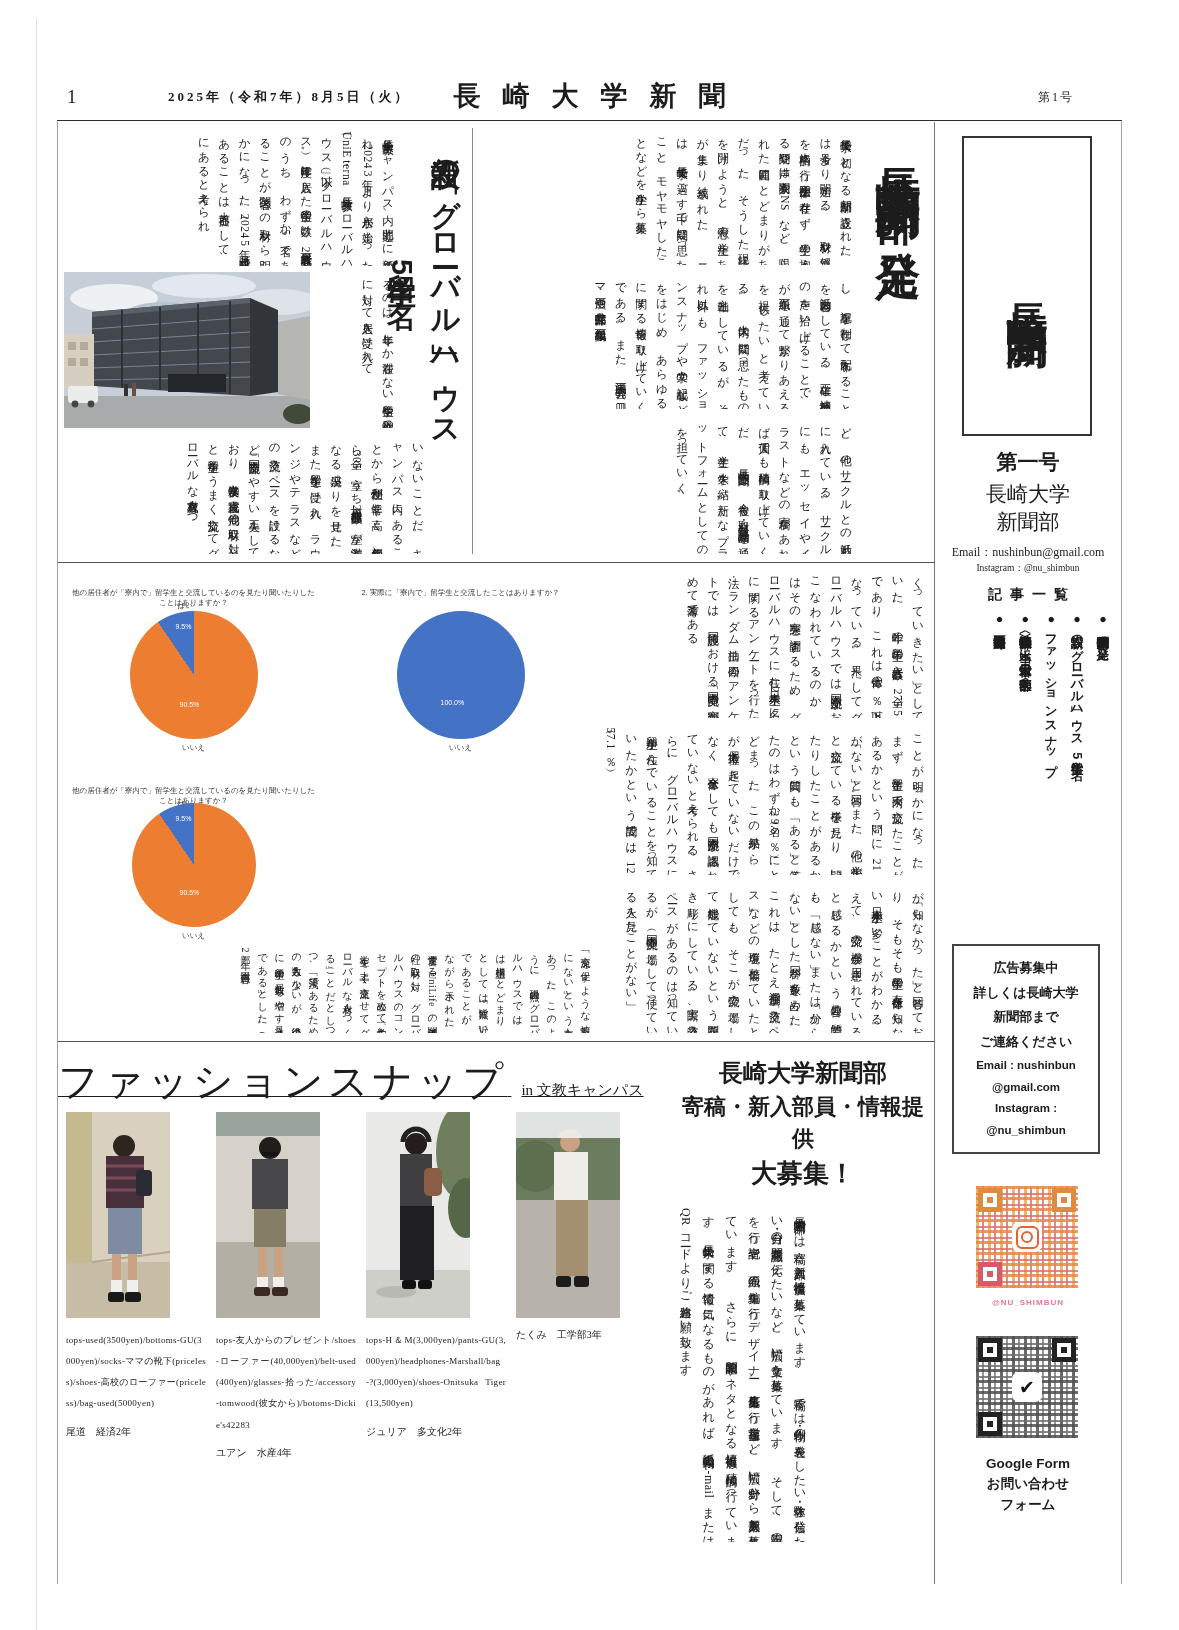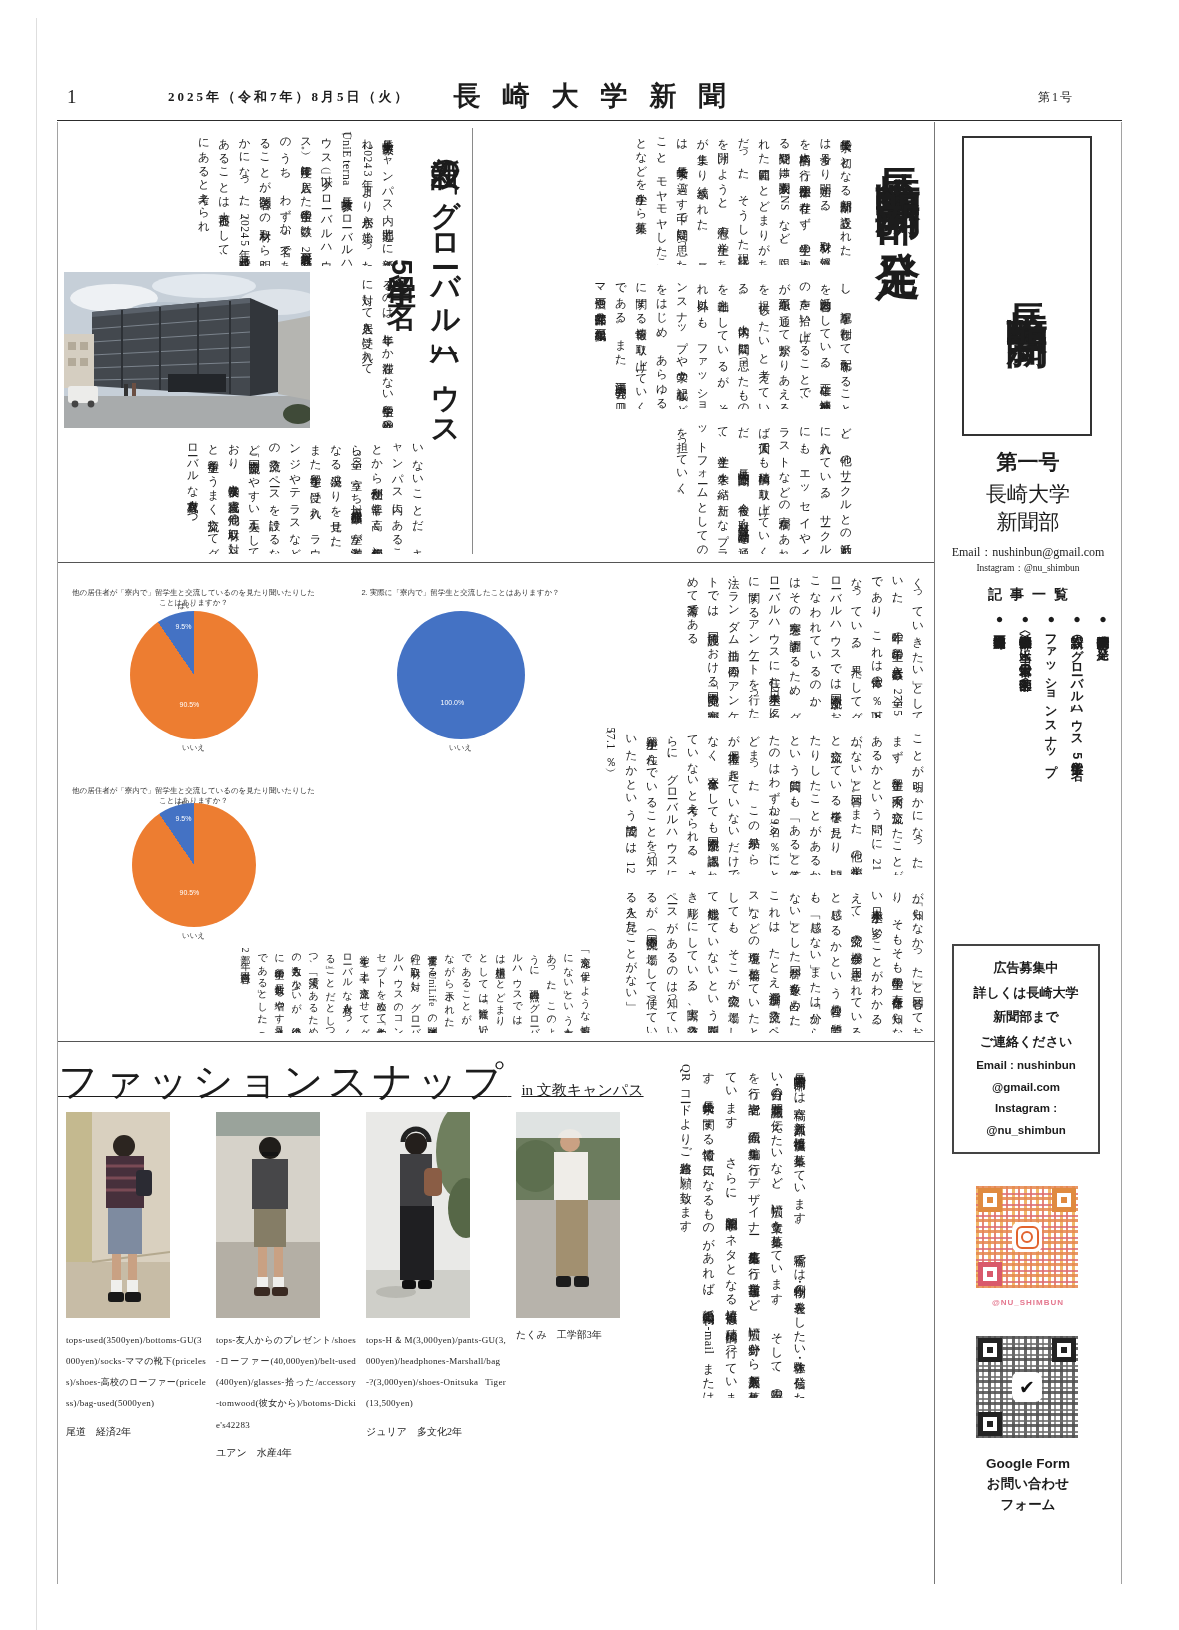--- a/index.html
+++ b/index.html
@@ -346,20 +346,25 @@
                   <rect x="40" y="164" width="15" height="11" rx="3" fill="#1c1c1c"></rect>
                   <rect x="58" y="164" width="15" height="11" rx="3" fill="#1c1c1c"></rect>
                 </svg>
               </div>
               <div class="f-name">たくみ　工学部3年</div>
             </div>
           </div>
         </div>
 
         <div class="recruit">
+          <div class="r-head">
+            <div class="r-h1">長崎大学新聞部</div>
+            <div class="r-h2">寄稿・新入部員・情報提供</div>
+            <div class="r-h3">大募集！</div>
+          </div>
           <div class="r-body vt">長崎大学新聞部では寄稿、新入部員、情報提供を募集しています。　寄稿では・創作物の発表をしたい・体験を発信したい・自分の問題意識を伝えたいなど、幅広い文章を募集しています。　そして、記事の取材・執筆を行う記者や、紙面の編集を行うデザイナー、広告募集を行う営業担当など、幅広い分野から新入部員を募集しています。　さらに、新聞記事のネタとなる情報提供も積極的に行っています。長崎大学に関する情報で気になるものがあれば、紙面掲載のE-mailまたはQRコードよりご連絡お願い致します。</div>
         </div>
       </div>
     </div>
 
     <div class="side">
       <div class="abs m-box">
         <div class="m-callig">長崎大學新聞</div>
       </div>
       <div class="abs m-center m-issue">第一号</div>

